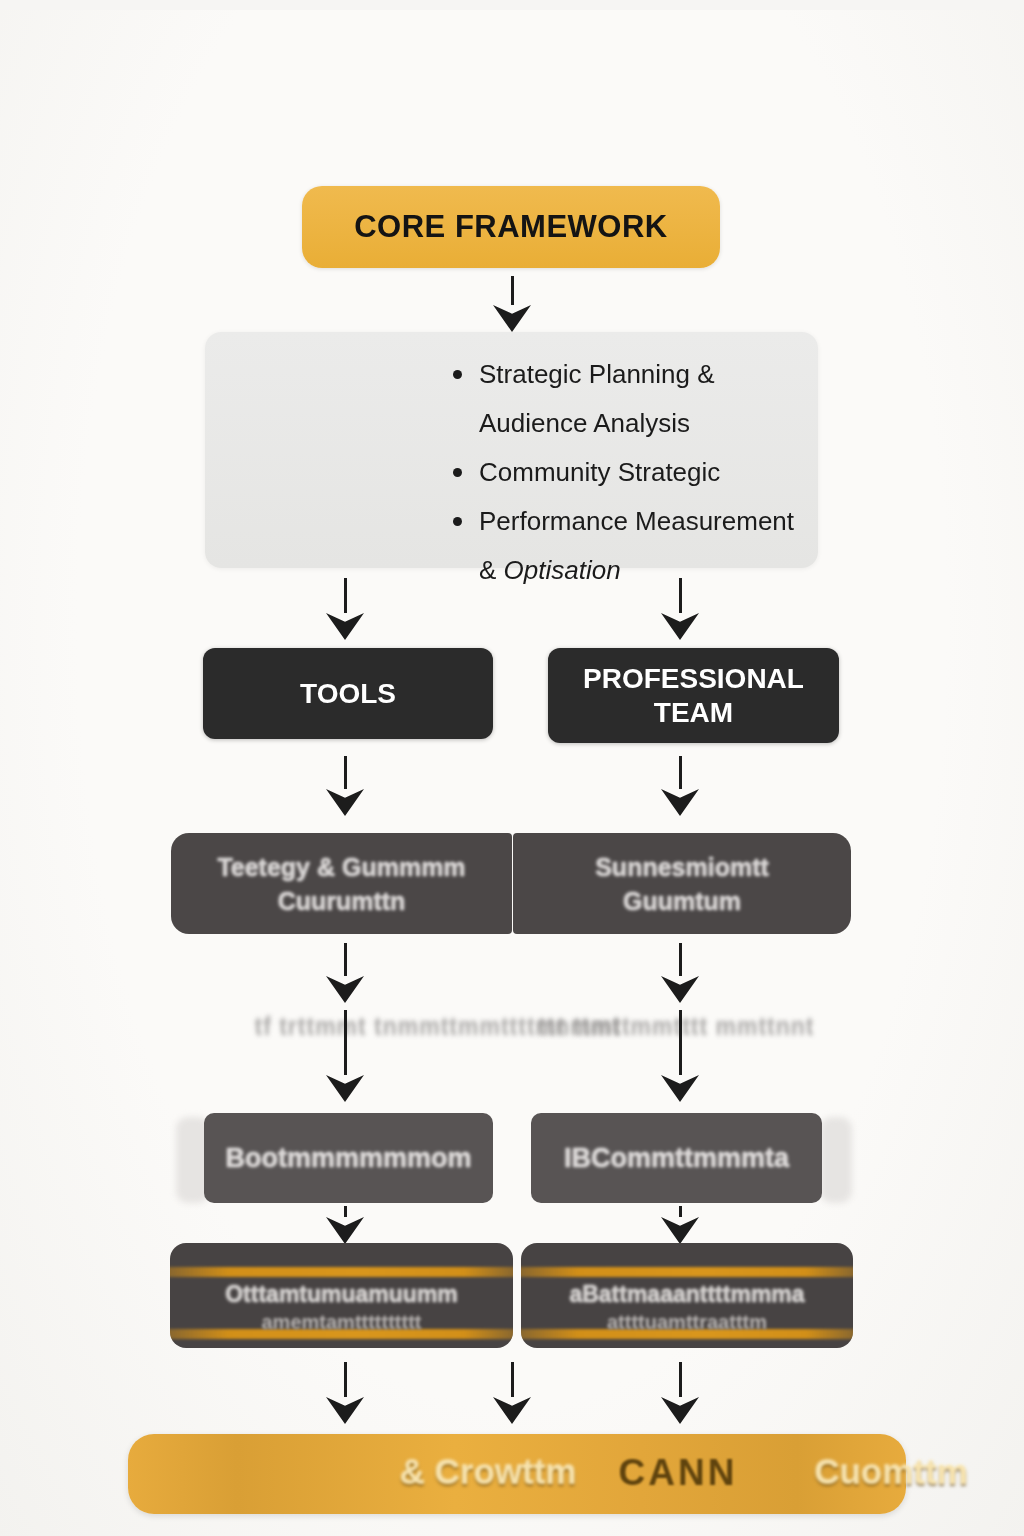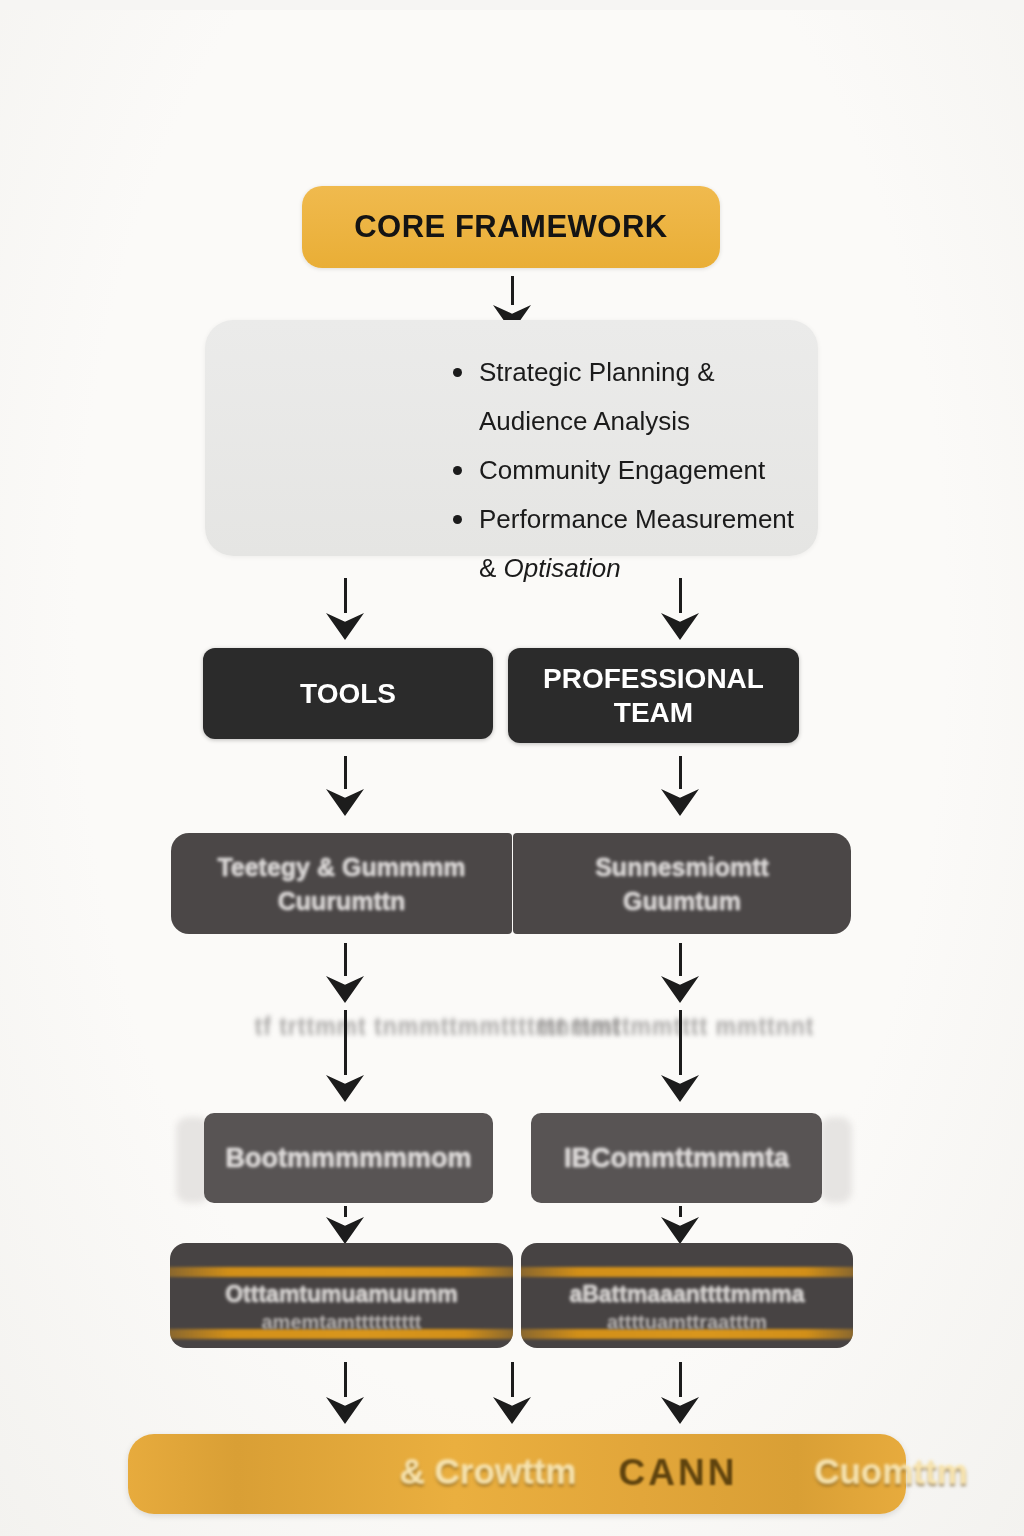--- a/index.html
+++ b/index.html
@@ -15,42 +15,42 @@
   
   .core {
     left:302px; top:176px; width:418px; height:82px;
     background:linear-gradient(180deg,#f0ba4e,#e9ae36);
     border-radius:20px; box-shadow:0 1px 4px rgba(0,0,0,.12);
     color:#141414; font-weight:bold; font-size:31px; letter-spacing:.5px;
   }
 
   
   .features {
-    left:205px; top:310px; width:613px; height:236px;
+    left:205px; top:322px; width:613px; height:236px;
     background:linear-gradient(180deg,#ebebea,#e5e5e3);
-    border-radius:28px; box-shadow:0 1px 5px rgba(0,0,0,.06);
-    padding:28px 0 0 248px; display:block; text-align:left;
+    border-radius:16px; box-shadow:0 1px 5px rgba(0,0,0,.06);
+    padding:18px 0 0 248px; display:block; text-align:left;
   }
   .features ul { list-style:none; }
   .features li {
     position:relative; font-size:26px; color:#1b1b1b; line-height:49px; padding-left:26px;
   }
   .features li::before {
     content:""; position:absolute; left:0; top:20px; width:9px; height:9px;
     border-radius:50%; background:#1b1b1b;
   }
   .features li .ital { font-style:italic; }
 
   
   .branch {
     background:#2b2b2b; border-radius:12px; color:#fff; font-weight:bold;
     font-size:28px; line-height:1.2; box-shadow:0 1px 4px rgba(0,0,0,.25);
   }
   .tools { left:203px; top:638px; width:290px; height:91px; }
-  .team  { left:508px; top:638px; width:291px; height:95px; padding:0 20px;justify-content:flex-end; }
+  .team  { left:548px; top:638px; width:291px; height:95px; padding:0 20px;justify-content:flex-end; }
 
   
   .gRow2 {
     background:#4b4747; color:#d8d5d4; font-weight:bold; font-size:25px;
     line-height:34px; filter:blur(.4px);
   }
   .gRow2 .txt { filter:blur(1.5px); text-shadow:0 0 2px #efecec; }
   .r2l { left:171px; top:823px; width:341px; height:101px; border-radius:18px 4px 4px 18px; }
   .r2r { left:513px; top:823px; width:338px; height:101px; border-radius:4px 18px 18px 4px; }
 
@@ -130,21 +130,21 @@
   </div>
 
   <div class="arrow" style="left:512px; top:266px; height:56px;">
     <span class="shaft"></span>
     <span class="head"></span>
   </div>
 
   <div class="node features">
     <ul>
       <li><span>Strategic Planning &amp; Audience Analysis</span><span class="ital"></span></li>
-      <li><span>Community Engagement</span><span class="ital"></span></li>
+      <li><span>Community Strategic</span><span class="ital"></span></li>
       <li><span>Performance Measurement &amp; </span><span class="ital">Optisation</span></li>
     </ul>
   </div>
 
   <div class="arrow" style="left:345px; top:568px; height:62px;">
     <span class="shaft"></span>
       <span class="head"></span>
   </div>
   <div class="arrow" style="left:680px; top:568px; height:62px;">
     <span class="shaft"></span>

